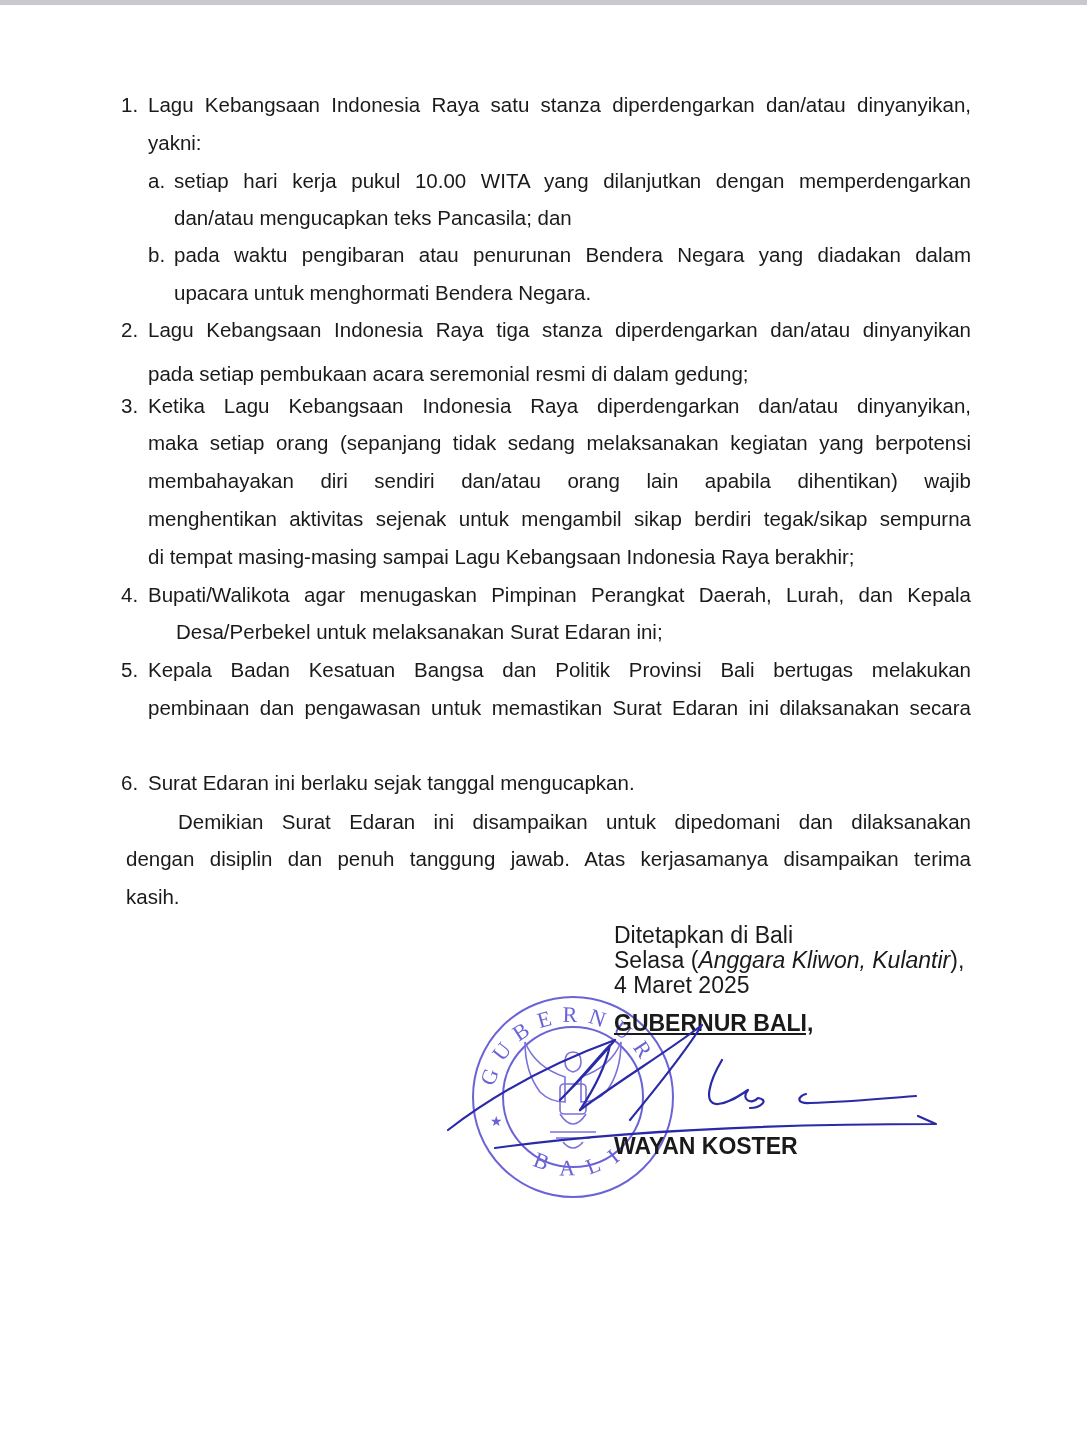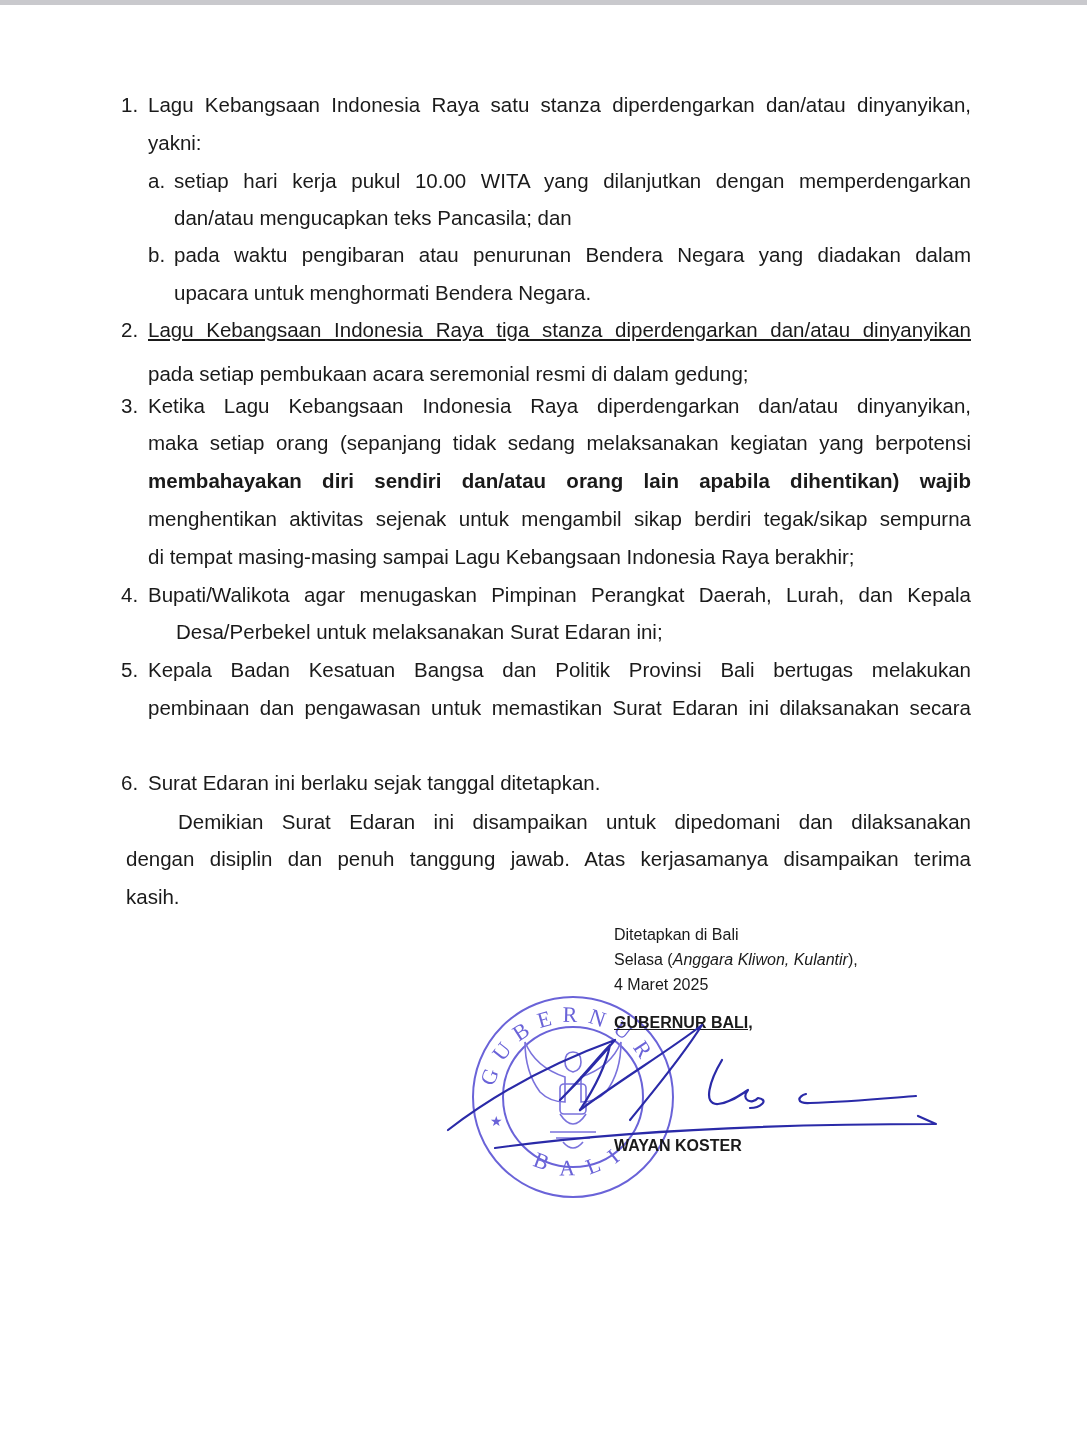--- a/index.html
+++ b/index.html
@@ -5,21 +5,21 @@
   html, body { margin: 0; padding: 0; }
   body {
     width: 1087px; height: 1451px; background: #ffffff; position: relative; overflow: hidden;
     font-family: "Liberation Sans", sans-serif; color: #1a1a1a;
   }
   .topbar { position: absolute; left: 0; top: 0; width: 1087px; height: 5px; background: #c9c9cd; }
   .page { position: absolute; left: 0; top: 0; width: 1087px; height: 1451px; }
   .line { position: absolute; font-size: 20.5px; white-space: nowrap; line-height: 24px; }
   .just { text-align: justify; text-align-last: justify; white-space: normal; }
   .num { position: absolute; font-size: 20.5px; line-height: 24px; }
-  .sig { position: absolute; left: 614px; font-size: 16px; line-height: 24px; white-space: nowrap; }
+  .sig { position: absolute; left: 614px; font-size: 23px; line-height: 24px; white-space: nowrap; }
   .bold { font-weight: bold; }
   .stamp { position: absolute; left: 468px; top: 992px; width: 210px; height: 210px; }
   .signature { position: absolute; left: 440px; top: 1000px; width: 520px; height: 150px; }
 </style>
 </head>
 <body>
 
 <div class="topbar"></div>
 
 <div class="page">
@@ -30,40 +30,40 @@
 
   <span class="num" style="left:148px; top:169px;">a.</span>
   <div class="line just" style="left:174px; top:169px; width:797px;">setiap hari kerja pukul 10.00 WITA yang dilanjutkan dengan memperdengarkan</div>
   <div class="line" style="left:174px; top:206px;">dan/atau mengucapkan teks Pancasila; dan</div>
 
   <span class="num" style="left:148px; top:243px;">b.</span>
   <div class="line just" style="left:174px; top:243px; width:797px;">pada waktu pengibaran atau penurunan Bendera Negara yang diadakan dalam</div>
   <div class="line" style="left:174px; top:281px;">upacara untuk menghormati Bendera Negara.</div>
 
   <span class="num" style="left:121px; top:318px;">2.</span>
-  <div class="line just" style="left:148px; top:318px; width:823px;text-decoration:underline;">Lagu Kebangsaan Indonesia Raya tiga stanza diperdengarkan dan/atau dinyanyikan</div>
+  <div class="line just" style="left:148px; top:318px; width:823px;">Lagu Kebangsaan Indonesia Raya tiga stanza diperdengarkan dan/atau dinyanyikan</div>
   <div class="line" style="left:148px; top:356px;margin-top:6px;">pada setiap pembukaan acara seremonial resmi di dalam gedung;</div>
 
   <span class="num" style="left:121px; top:394px;">3.</span>
   <div class="line just" style="left:148px; top:394px; width:823px;">Ketika Lagu Kebangsaan Indonesia Raya diperdengarkan dan/atau dinyanyikan,</div>
   <div class="line just" style="left:148px; top:431px; width:823px;">maka setiap orang (sepanjang tidak sedang melaksanakan kegiatan yang berpotensi</div>
-  <div class="line just" style="left:148px; top:469px; width:823px;font-weight:bold;">membahayakan diri sendiri dan/atau orang lain apabila dihentikan) wajib</div>
+  <div class="line just" style="left:148px; top:469px; width:823px;">membahayakan diri sendiri dan/atau orang lain apabila dihentikan) wajib</div>
   <div class="line just" style="left:148px; top:507px; width:823px;">menghentikan aktivitas sejenak untuk mengambil sikap berdiri tegak/sikap sempurna</div>
   <div class="line" style="left:148px; top:545px;">di tempat masing-masing sampai Lagu Kebangsaan Indonesia Raya berakhir;</div>
 
   <span class="num" style="left:121px; top:583px;">4.</span>
   <div class="line just" style="left:148px; top:583px; width:823px;">Bupati/Walikota agar menugaskan Pimpinan Perangkat Daerah, Lurah, dan Kepala</div>
   <div class="line" style="left:148px; top:620px;margin-left:28px;">Desa/Perbekel untuk melaksanakan Surat Edaran ini;</div>
 
   <span class="num" style="left:121px; top:658px;">5.</span>
   <div class="line just" style="left:148px; top:658px; width:823px;">Kepala Badan Kesatuan Bangsa dan Politik Provinsi Bali bertugas melakukan</div>
   <div class="line just" style="left:148px; top:696px; width:823px;">pembinaan dan pengawasan untuk memastikan Surat Edaran ini dilaksanakan secara</div>
 
   <span class="num" style="left:121px; top:771px;">6.</span>
-  <div class="line" style="left:148px; top:771px;">Surat Edaran ini berlaku sejak tanggal ditetapkan.</div>
+  <div class="line" style="left:148px; top:771px;">Surat Edaran ini berlaku sejak tanggal mengucapkan.</div>
 
   <div class="line just" style="left:178px; top:810px; width:793px;">Demikian Surat Edaran ini disampaikan untuk dipedomani dan dilaksanakan</div>
   <div class="line just" style="left:126px; top:847px; width:845px;">dengan disiplin dan penuh tanggung jawab. Atas kerjasamanya disampaikan terima</div>
   <div class="line" style="left:126px; top:885px;">kasih.</div>
 
   <svg class="stamp" viewBox="0 0 210 210">
     <g fill="none" stroke="#6a63d8" stroke-width="2">
       <circle cx="105" cy="105" r="100"></circle>
       <circle cx="105" cy="105" r="70"></circle>
     </g>

